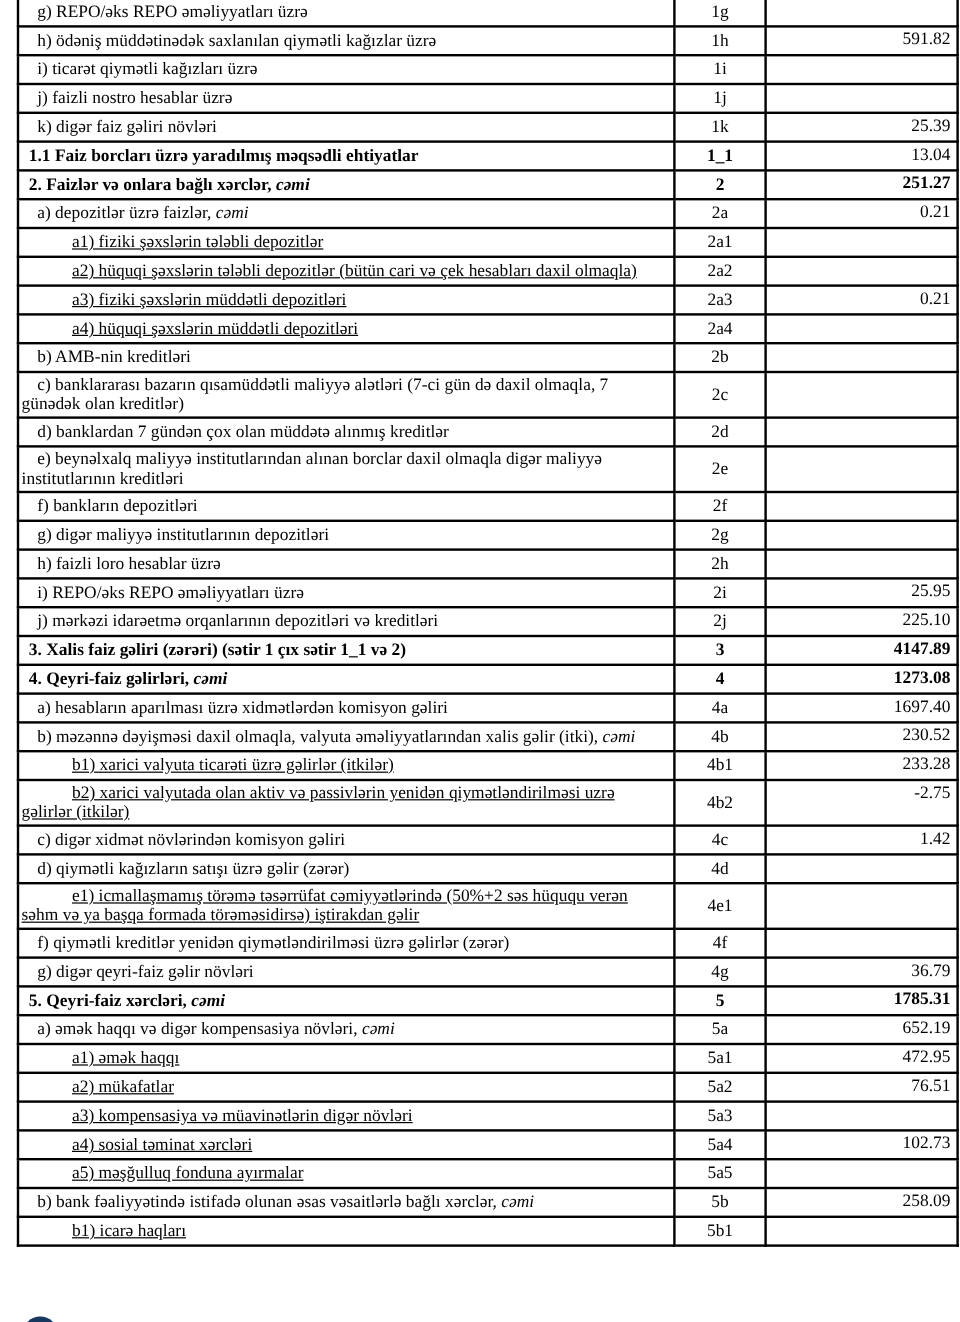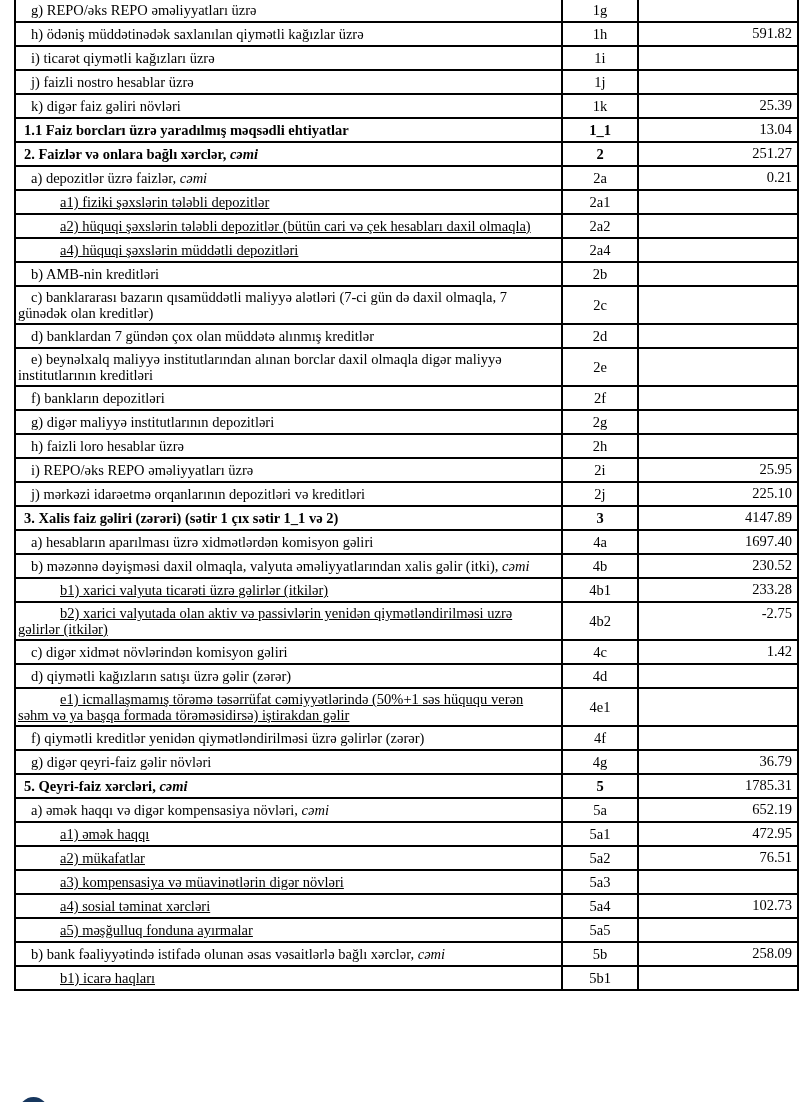--- a/index.html
+++ b/index.html
@@ -42,21 +42,21 @@
     text-align:center;
     vertical-align:middle;
     padding-left:2px; padding-right:2px;
   }
   td.val {
     text-align:right;
     vertical-align:top;
     padding-left:2px; padding-right:5px;
   }
   tr.bold td.desc, tr.bold td.code { font-weight:bold; }
-  tr.boldval td.val { font-weight:normal; }
+  tr.boldval td.val { font-weight:bold; }
   .logo-arc {
     position:absolute;
     left:19px; top:1097px;
     width:29px; height:29px;
     border-radius:50%;
   }
 </style>
 </head>
 <body>
 
@@ -112,20 +112,25 @@
           <td class="desc l2">a1) fiziki şəxslərin tələbli depozitlər</td>
           <td class="code">2a1</td>
           <td class="val"></td>
         </tr>
         <tr>
           <td class="desc l2">a2) hüquqi şəxslərin tələbli depozitlər (bütün cari və çek hesabları daxil olmaqla)</td>
           <td class="code">2a2</td>
           <td class="val"></td>
         </tr>
         <tr>
+          <td class="desc l2">a3) fiziki şəxslərin müddətli depozitləri</td>
+          <td class="code">2a3</td>
+          <td class="val">0.21</td>
+        </tr>
+        <tr>
           <td class="desc l2">a4) hüquqi şəxslərin müddətli depozitləri</td>
           <td class="code">2a4</td>
           <td class="val"></td>
         </tr>
         <tr>
           <td class="desc l1">b) AMB-nin kreditləri</td>
           <td class="code">2b</td>
           <td class="val"></td>
         </tr>
         <tr>
@@ -166,20 +171,25 @@
         <tr>
           <td class="desc l1">j) mərkəzi idarəetmə orqanlarının depozitləri və kreditləri</td>
           <td class="code">2j</td>
           <td class="val">225.10</td>
         </tr>
         <tr class="bold boldval">
           <td class="desc l0">3. Xalis faiz gəliri (zərəri) (sətir 1 çıx sətir 1_1 və 2)</td>
           <td class="code">3</td>
           <td class="val">4147.89</td>
         </tr>
+        <tr class="bold boldval">
+          <td class="desc l0">4. Qeyri-faiz gəlirləri, <i>cəmi</i></td>
+          <td class="code">4</td>
+          <td class="val">1273.08</td>
+        </tr>
         <tr>
           <td class="desc l1">a) hesabların aparılması üzrə xidmətlərdən komisyon gəliri</td>
           <td class="code">4a</td>
           <td class="val">1697.40</td>
         </tr>
         <tr>
           <td class="desc l1">b) məzənnə dəyişməsi daxil olmaqla, valyuta əməliyyatlarından xalis gəlir (itki), <i>cəmi</i></td>
           <td class="code">4b</td>
           <td class="val">230.52</td>
         </tr>
@@ -197,21 +207,21 @@
           <td class="desc l1">c) digər xidmət növlərindən komisyon gəliri</td>
           <td class="code">4c</td>
           <td class="val">1.42</td>
         </tr>
         <tr>
           <td class="desc l1">d) qiymətli kağızların satışı üzrə gəlir (zərər)</td>
           <td class="code">4d</td>
           <td class="val"></td>
         </tr>
         <tr>
-          <td class="desc l2">e1) icmallaşmamış törəmə təsərrüfat cəmiyyətlərində  (50%+1 səs hüququ verən səhm və ya başqa formada törəməsidirsə) iştirakdan gəlir</td>
+          <td class="desc l2">e1) icmallaşmamış törəmə təsərrüfat cəmiyyətlərində  (50%+2 səs hüququ verən səhm və ya başqa formada törəməsidirsə) iştirakdan gəlir</td>
           <td class="code">4e1</td>
           <td class="val"></td>
         </tr>
         <tr>
           <td class="desc l1">f) qiymətli kreditlər yenidən qiymətləndirilməsi üzrə gəlirlər (zərər)</td>
           <td class="code">4f</td>
           <td class="val"></td>
         </tr>
         <tr>
           <td class="desc l1">g) digər qeyri-faiz gəlir növləri</td>

